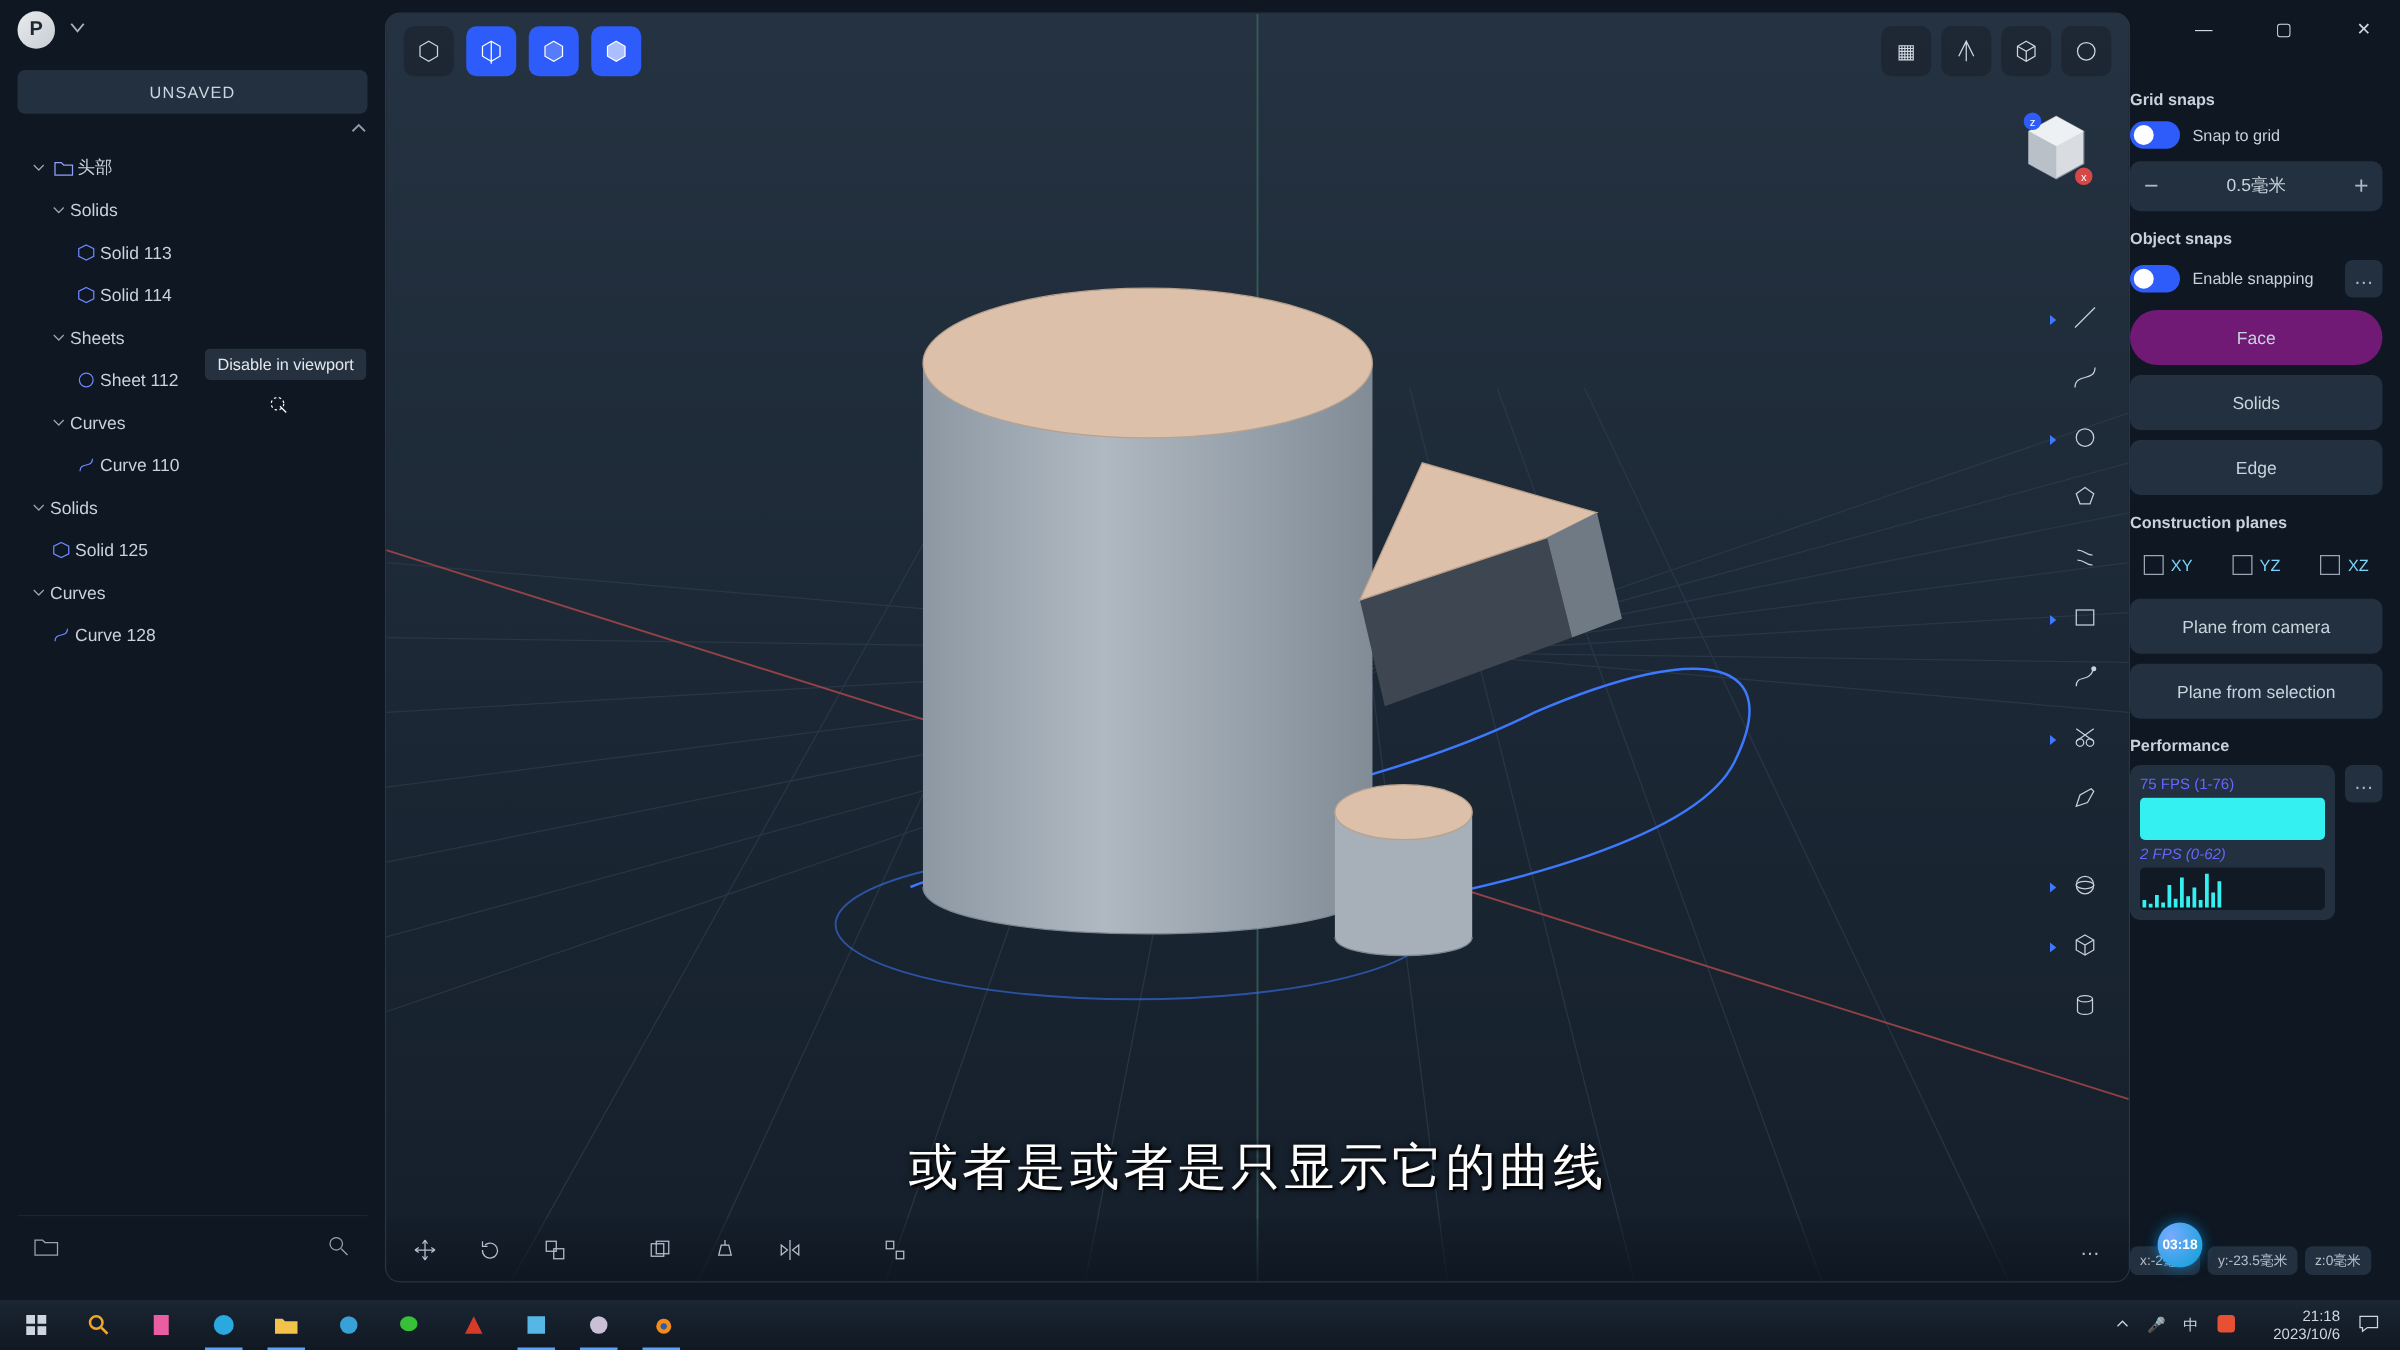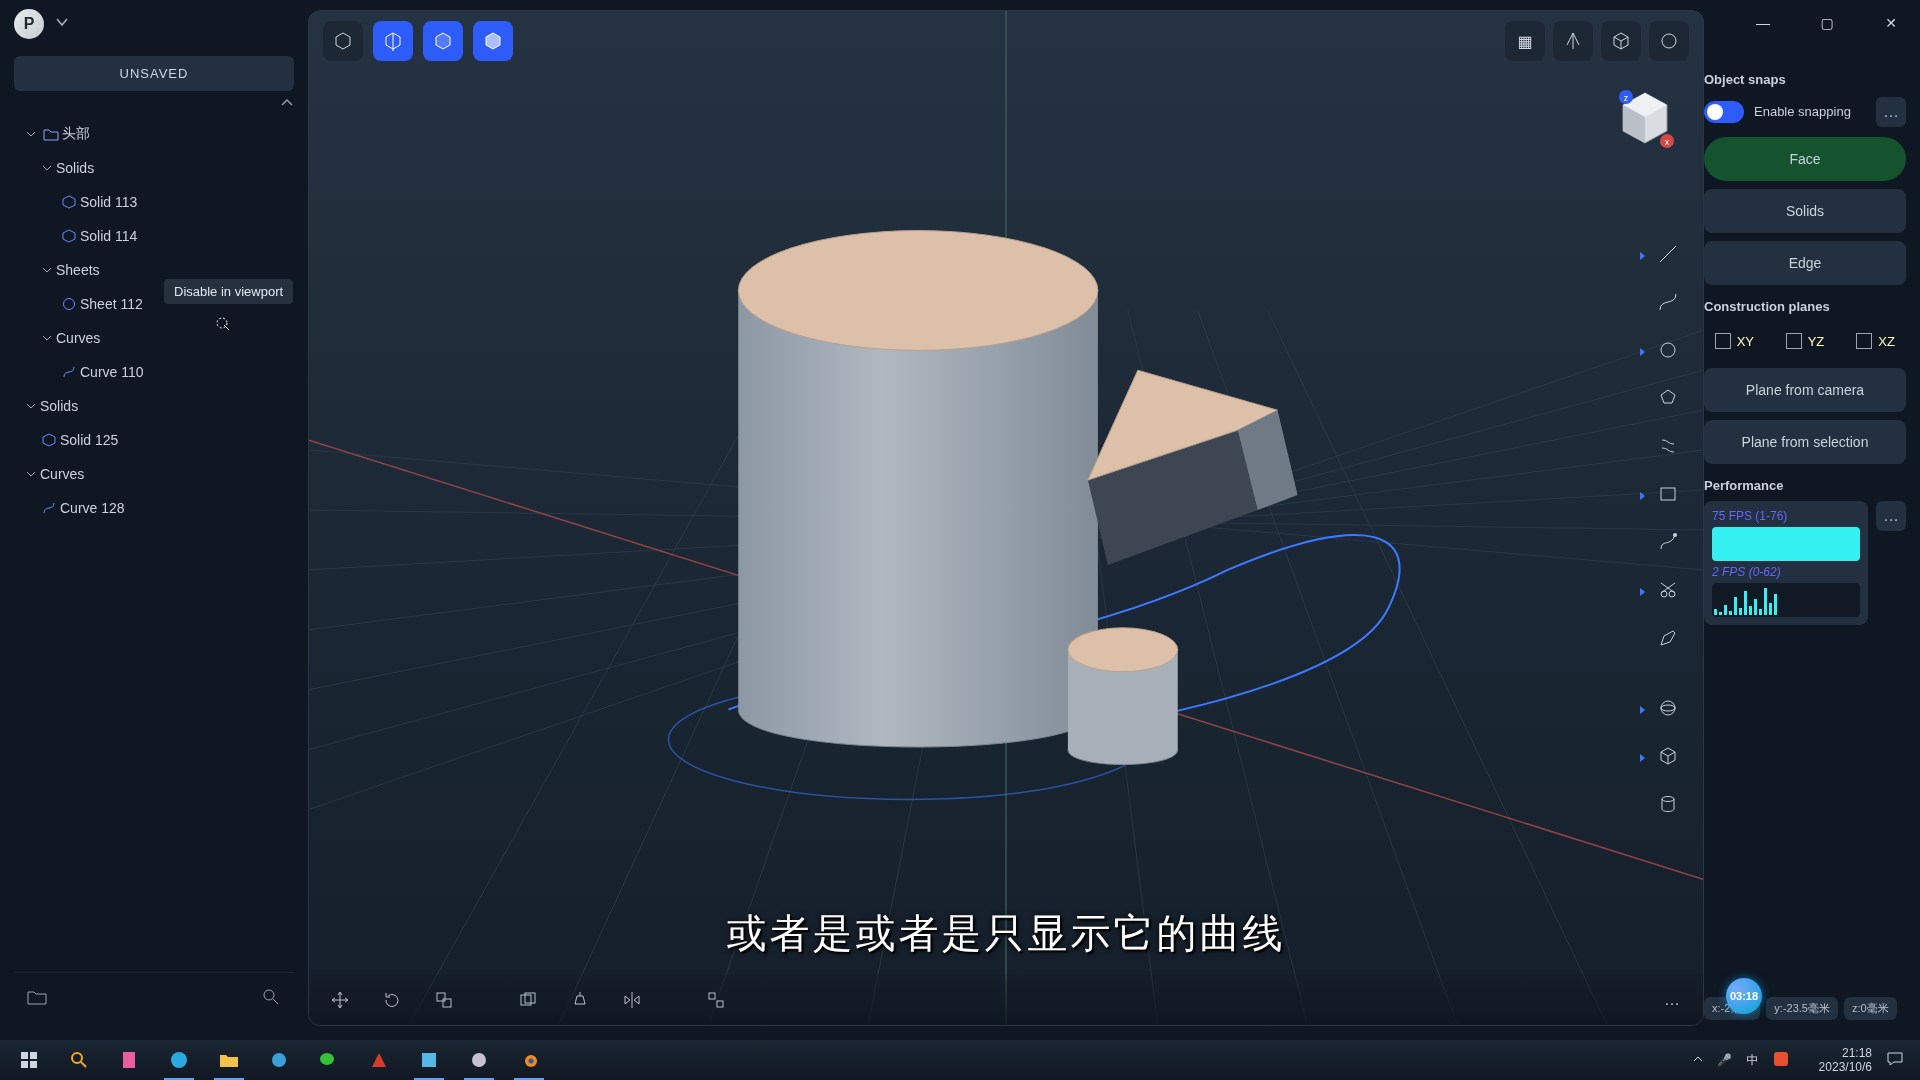--- a/index.html
+++ b/index.html
@@ -74,23 +74,23 @@
   .sect-title{font-size:13px;color:#c8d1dc;font-weight:600;margin-bottom:4px;}
   .toggle-row{display:flex;align-items:center;gap:10px;font-size:13px;color:#c8d1dc;}
   .toggle{width:40px;height:22px;border-radius:11px;background:var(--accent);position:relative;flex:0 0 40px;}
   .toggle::after{content:"";position:absolute;width:16px;height:16px;border-radius:50%;background:#fff;top:3px;left:3px;}
   .spin{display:flex;align-items:center;background:var(--bg3);border-radius:8px;height:40px;}
   .spin .pm{width:34px;text-align:center;color:#aeb8c6;font-size:20px;}
   .spin .val{flex:1;text-align:center;font-size:14px;}
   .dots-btn{width:30px;height:30px;border-radius:6px;background:var(--bg3);display:flex;align-items:center;justify-content:center;color:#aeb8c6;font-size:16px;}
   .chip-col{display:flex;flex-direction:column;gap:8px;}
   .chip{background:var(--bg3);border-radius:8px;height:44px;display:flex;align-items:center;justify-content:center;font-size:14px;}
-  .chip.active{background:#14532d;border-radius:22px;}
+  .chip.active{background:#701a75;border-radius:22px;}
   .plane-row{display:flex;gap:10px;}
-  .plane{flex:1;height:34px;border-radius:6px;display:flex;align-items:center;justify-content:center;gap:6px;font-size:13px;color:#fef9c3;}
+  .plane{flex:1;height:34px;border-radius:6px;display:flex;align-items:center;justify-content:center;gap:6px;font-size:13px;color:#7dd3fc;}
   .plane .pi{width:16px;height:16px;border:1px solid #9aa6b5;display:inline-block;}
   .perf{background:var(--bg3);border-radius:8px;padding:8px;}
   .perf .fps{font-size:12px;color:#66f;}
   .perf-bar{height:34px;background:#111a24;border-radius:4px;margin:4px 0;position:relative;overflow:hidden;}
   .perf-bar .fill{position:absolute;left:0;top:0;bottom:0;background:var(--cyan);}
   .perf-spikes{height:34px;background:#111a24;border-radius:4px;margin-top:4px;display:flex;align-items:flex-end;gap:2px;padding:2px;}
   .perf-spikes i{width:3px;background:var(--cyan);display:block;}
 
   .rb-foot{display:flex;gap:6px;align-items:center;}
   .rb-chip{background:var(--bg3);border-radius:6px;padding:4px 8px;font-size:11px;color:#b6bfca;white-space:nowrap;}
@@ -497,20 +497,32 @@
       </div>
     <div class="tool">
         <svg width="22" height="22" viewBox="0 0 22 22">
           <ellipse cx="11" cy="6" rx="6" ry="2.5" fill="none" stroke="currentColor"></ellipse>
           <path d="M5 6v10c0 1.4 2.7 2.5 6 2.5s6-1.1 6-2.5V6" fill="none" stroke="currentColor"></path>
         </svg>
       </div>
   </div>
 
   <div class="right">
+    <div>
+      <div class="sect-title">Grid snaps</div>
+      <div class="toggle-row" style="margin:10px 0;">
+        <div class="toggle"></div>
+        <span>Snap to grid</span>
+      </div>
+      <div class="spin">
+        <div class="pm">−</div>
+        <div class="val">0.5毫米</div>
+        <div class="pm">+</div>
+      </div>
+    </div>
 
     <div>
       <div class="sect-title">Object snaps</div>
       <div class="toggle-row" style="margin:10px 0;align-items:center;">
         <div class="toggle"></div>
         <span style="flex:1;line-height:1.2;">Enable snapping</span>
         <div class="dots-btn">…</div>
       </div>
       <div class="chip-col">
         <div class="chip active">Face</div>

